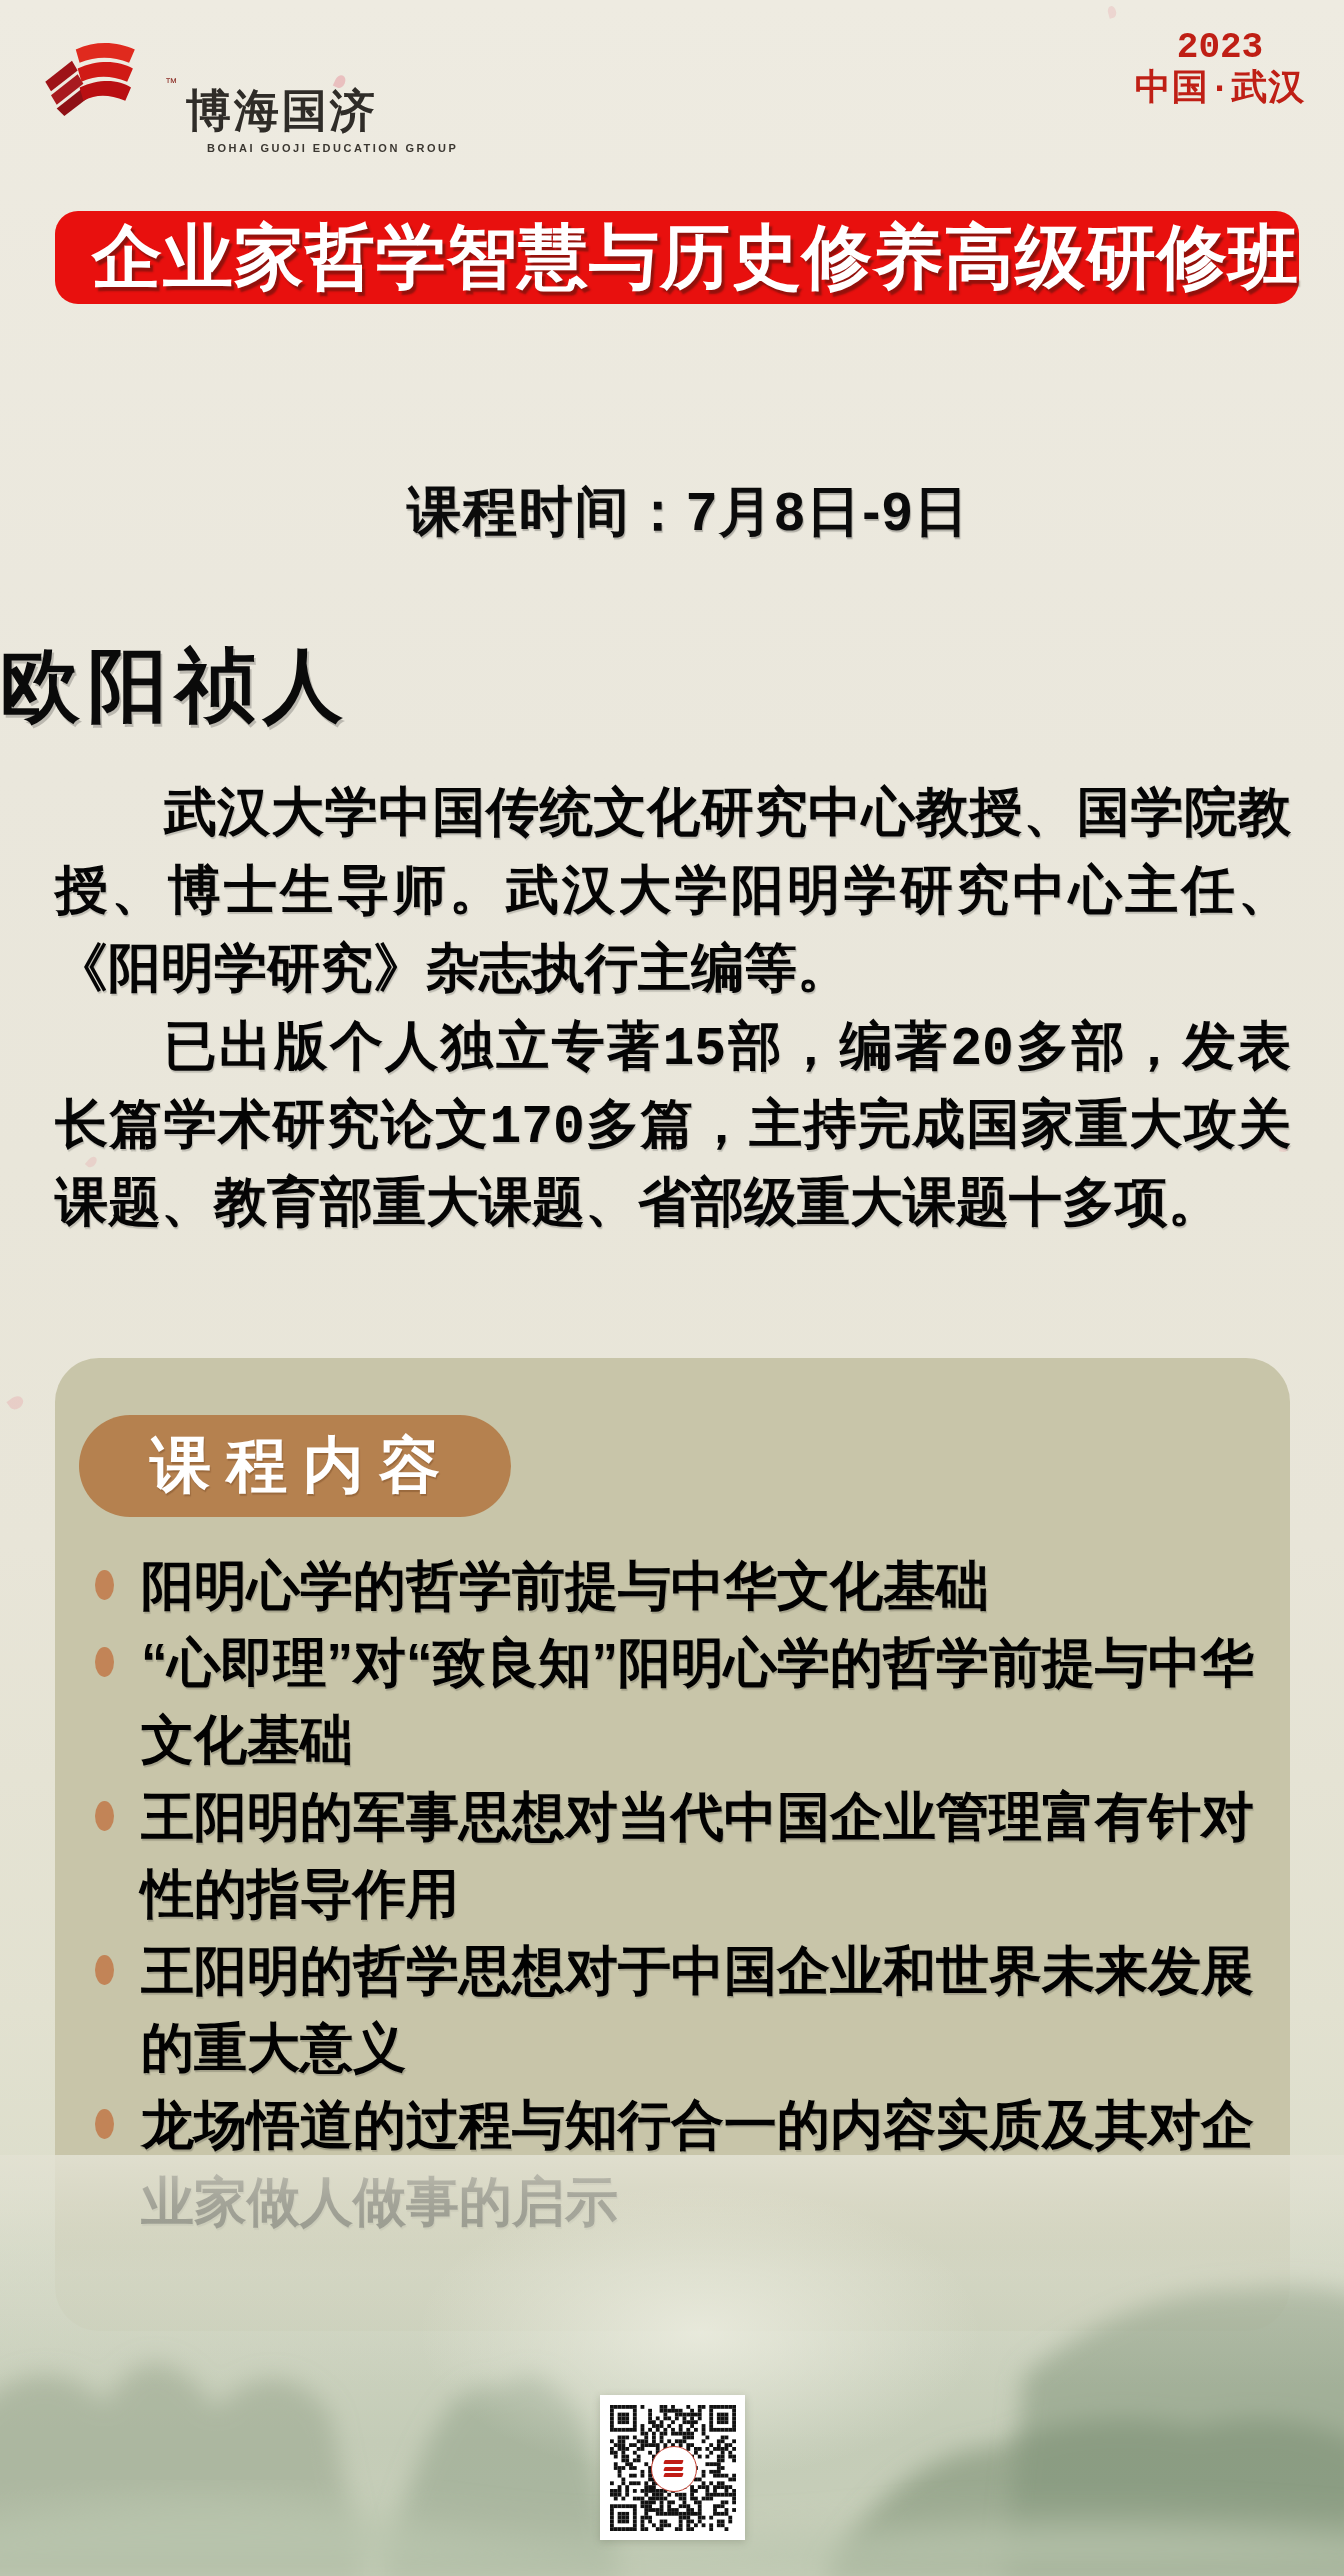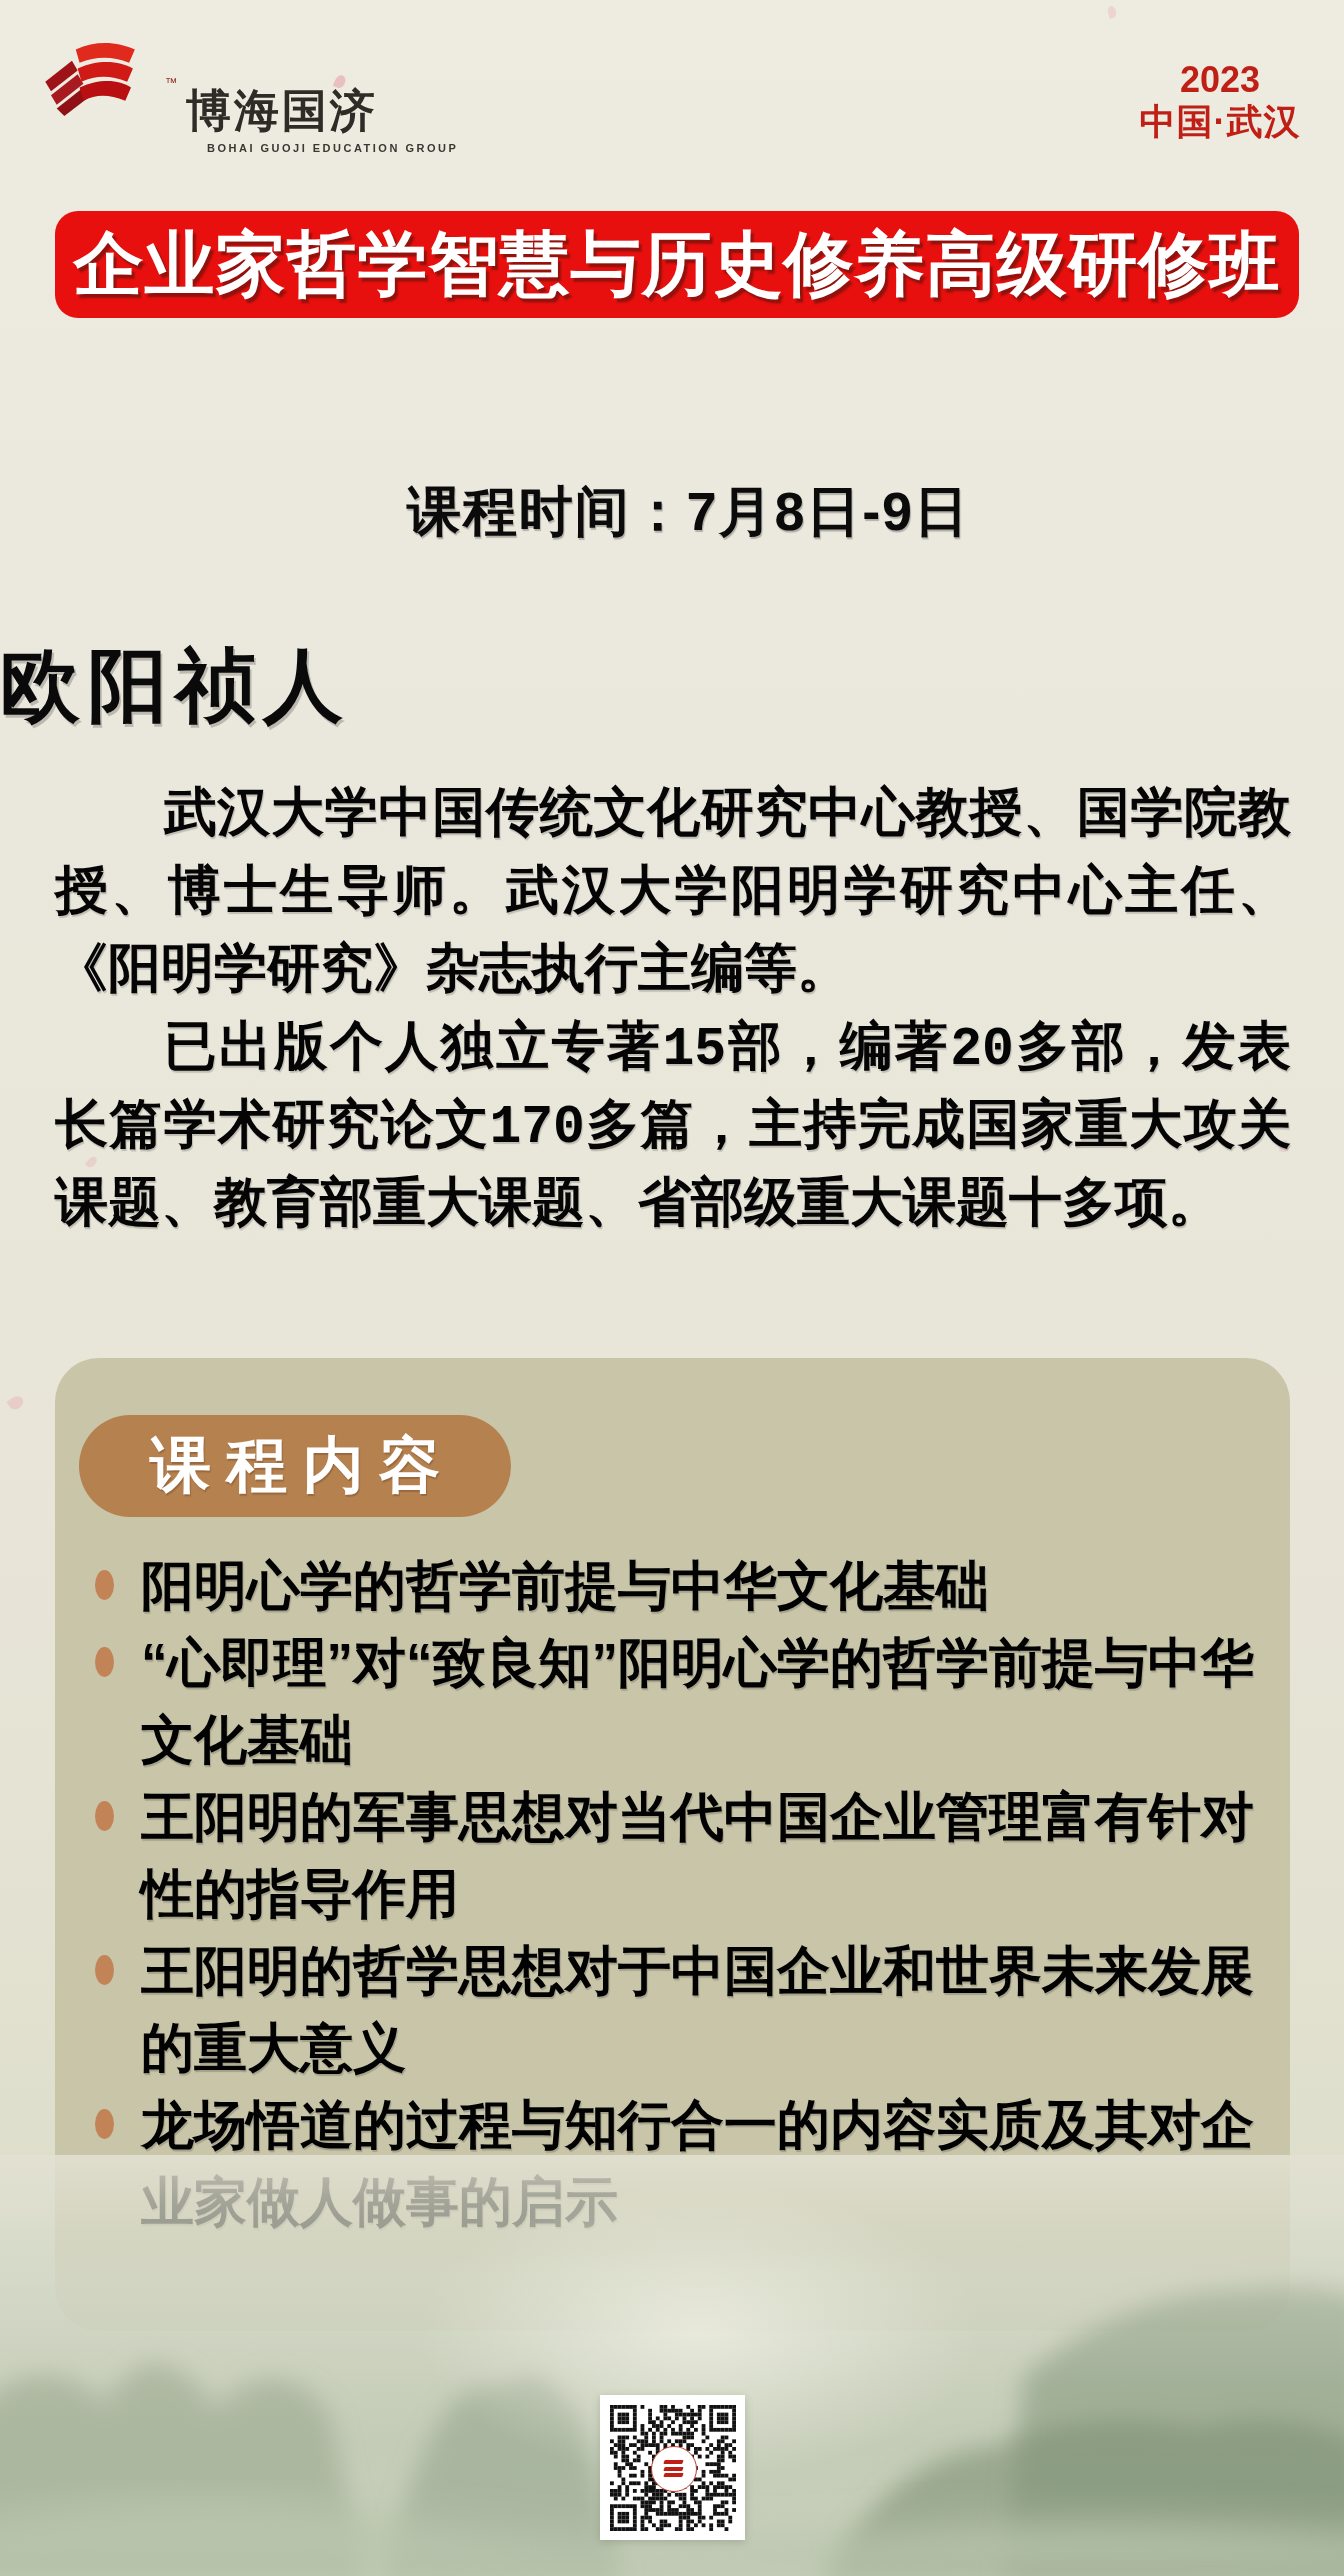--- a/index.html
+++ b/index.html
@@ -11,28 +11,28 @@
     background:linear-gradient(180deg,#eeebe1 0%,#eae7dc 30%,#e8e5d8 60%,#e2e1d0 78%,#dadcc9 88%,#d2d6c2 100%);
     font-family:"Liberation Sans",sans-serif;
   }
   
   .logo{position:absolute;left:43px;top:38px;display:flex;align-items:flex-start;}
   .logo-icon{width:96px;height:80px;position:relative;}
   .logo-tm{position:absolute;left:122px;top:38px;font-size:12.4px;color:#8a2a22;}
   .logo-text{position:absolute;left:143px;top:50px;}
   .logo-cn{font-size:45px;font-weight:700;color:#2f2c28;letter-spacing:2.9px;line-height:1;font-family:"Liberation Sans",sans-serif;}
   .logo-en{margin-top:8.6px;font-size:11px;font-weight:700;color:#3b3731;letter-spacing:2.5px;white-space:nowrap;padding-left:21px;}
-  .year-block{position:absolute;right:36px;top:27px;width:178px;text-align:center;font-family:Liberation Sans, sans-serif;color:#bf1f15;margin-top:32px;}
+  .year-block{position:absolute;right:36px;top:27px;width:178px;text-align:center;font-family:Liberation Mono, monospace;color:#bf1f15;}
   .year{font-size:36px;font-weight:900;line-height:1.15;}
   .location{font-size:36px;font-weight:900;line-height:1.2;letter-spacing:1px;}
   
   .banner{
-    position:absolute;left:55px;top:211px;width:1244px;height:107px;
+    position:absolute;left:55px;top:211px;width:1244px;height:93px;
     background:#e8100e;border-radius:23px;
-    display:flex;align-items:center;justify-content:center;
+    display:flex;align-items:center;justify-content:flex-end;
   }
   .banner-text{
     font-family:"Liberation Serif",serif;font-weight:900;font-size:70px;color:#ffffff;
     letter-spacing:1px;white-space:nowrap;text-shadow:2.9px 3.8px 1.9px rgba(45,20,10,.45);
   }
   
   .course-title{
     position:absolute;left:0;right:0;top:333px;text-align:center;
     font-family:"Liberation Serif",serif;font-weight:900;font-size:88px;color:#0c0c0c;
     text-shadow:1.9px 2.9px 0 rgba(0,0,0,.22);white-space:nowrap;

